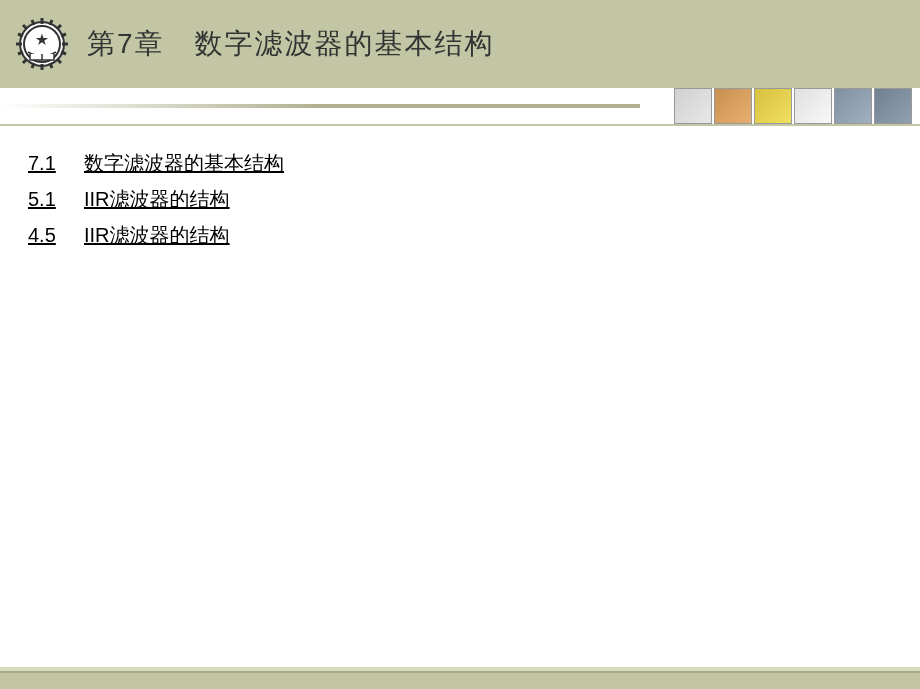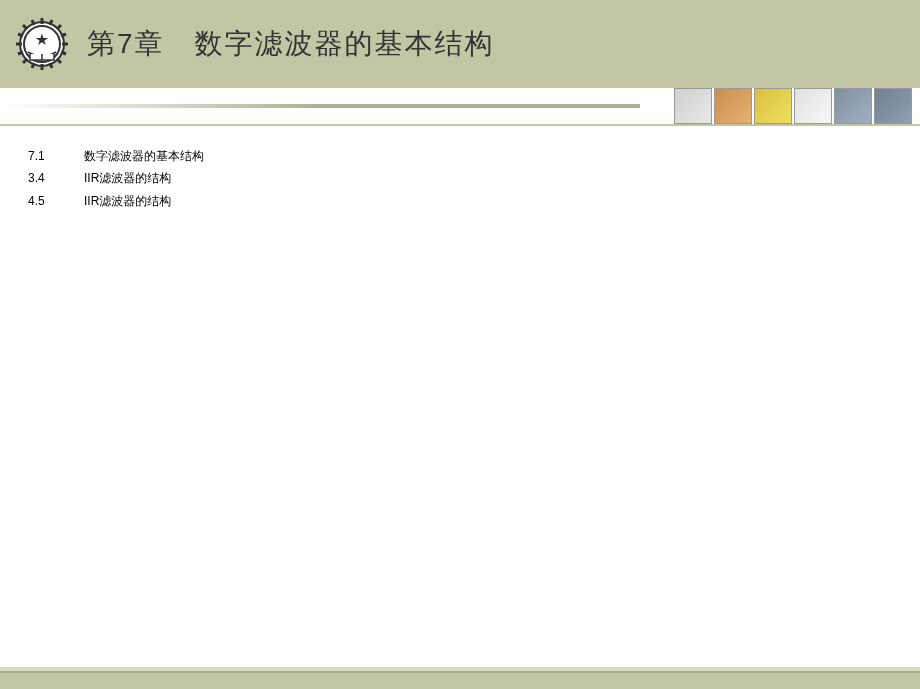--- a/index.html
+++ b/index.html
@@ -79,25 +79,26 @@
     .deco-img-1 { background: linear-gradient(135deg, #d0d0d0, #e8e8e8); }
     .deco-img-2 { background: linear-gradient(135deg, #c89050, #e8b070); }
     .deco-img-3 { background: linear-gradient(135deg, #d8c040, #f0e060); }
     .deco-img-4 { background: linear-gradient(135deg, #e0e0e0, #f8f8f8); }
     .deco-img-5 { background: linear-gradient(135deg, #8090a0, #a0b0c0); }
     .deco-img-6 { background: linear-gradient(135deg, #708090, #90a0b0); }
     .content {
       padding: 20px 20px 20px 28px;
     }
     .toc-item {
-      font-size: 12px;
+      font-size: 20px;
       color: #000000;
       line-height: 1.7;
       margin-bottom: 2px;
       display: flex;
+      text-decoration: underline;
     }
     .toc-number {
       min-width: 56px;
     }
     .footer {
       position: absolute;
       bottom: 0;
       left: 0;
       width: 100%;
       height: 18px;
@@ -163,21 +164,21 @@
     <div class="deco-img deco-img-6"></div>
   </div>
 </div>
 
 <div class="content">
   <div class="toc-item">
     <span class="toc-number">7.1</span>
     <span>数字滤波器的基本结构</span>
   </div>
   <div class="toc-item">
-    <span class="toc-number">3.4</span>
+    <span class="toc-number">5.1</span>
     <span>IIR滤波器的结构</span>
   </div>
   <div class="toc-item">
     <span class="toc-number">4.5</span>
     <span>IIR滤波器的结构</span>
   </div>
 </div>
 
 <div class="footer"></div>
 

